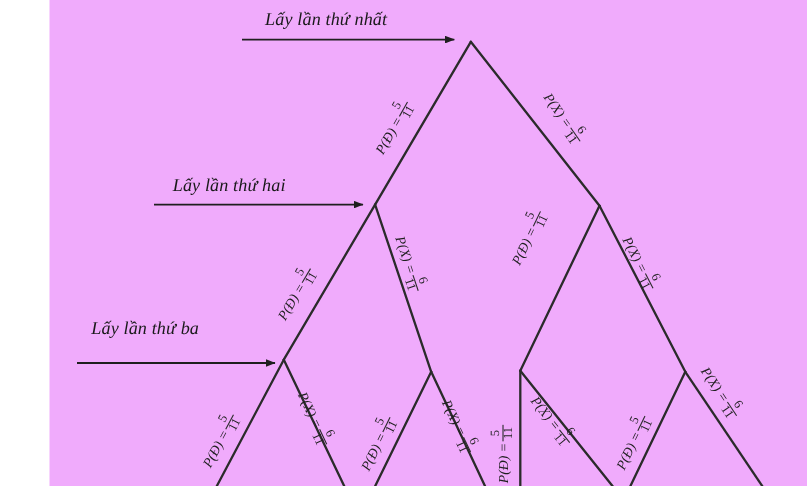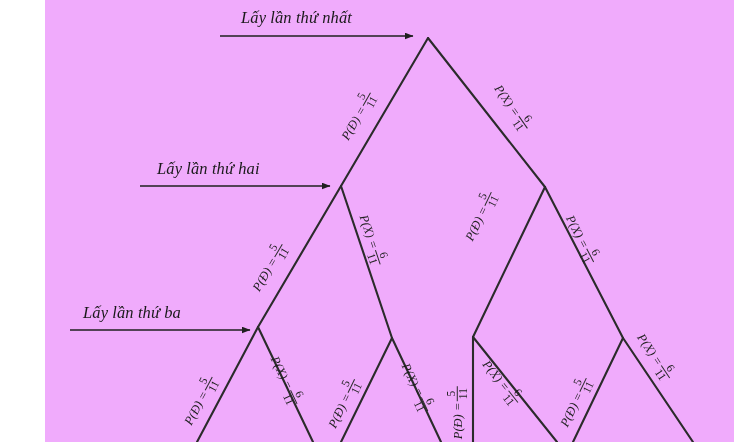--- a/index.html
+++ b/index.html
@@ -104,21 +104,21 @@
     <g id="arrows-group" stroke="#1f1f1f" stroke-width="1.7" fill="none">
         <line x1="175" y1="36" x2="368" y2="36" marker-end="url(#arrowhead)"></line>
         <line x1="95" y1="186" x2="285" y2="186" marker-end="url(#arrowhead)"></line>
         <line x1="25" y1="330" x2="205" y2="330" marker-end="url(#arrowhead)"></line>
       </g>
   </svg>
 
   <div id="stage-captions">
       <div class="stage-caption" style="left: 196px; top: 8px;">Lấy lần thứ nhất</div>
       <div class="stage-caption" style="left: 112px; top: 159px; font-style: italic;">Lấy lần thứ hai</div>
-      <div class="stage-caption" style="left: 38px; top: 303px;">Lấy lần thứ ba</div>
+      <div class="stage-caption" style="left: 38px; top: 289px;">Lấy lần thứ ba</div>
     </div>
   <div id="edge-labels">
       <div class="edge-label" style="left: 300px; top: 127px; transform: rotate(-60.5deg);"><span class="eq">P(<span class="evt">Đ</span>) =</span><span class="frac"><span class="num">5</span><span class="den">11</span></span></div>
       <div class="edge-label" style="left: 452px; top: 74px; transform: rotate(55deg);"><span class="eq">P(<span class="evt">X</span>) =</span><span class="frac"><span class="num">6</span><span class="den">11</span></span></div>
       <div class="edge-label" style="left: 211px; top: 278px; transform: rotate(-59.5deg);"><span class="eq">P(<span class="evt">Đ</span>) =</span><span class="frac"><span class="num">5</span><span class="den">11</span></span></div>
       <div class="edge-label" style="left: 318px; top: 203px; transform: rotate(71.5deg);"><span class="eq">P(<span class="evt">X</span>) =</span><span class="frac"><span class="num">6</span><span class="den">11</span></span></div>
       <div class="edge-label" style="left: 424px; top: 228px; transform: rotate(-64.3deg);"><span class="eq">P(<span class="evt">Đ</span>) =</span><span class="frac"><span class="num">5</span><span class="den">11</span></span></div>
       <div class="edge-label" style="left: 524px; top: 204px; transform: rotate(62.5deg);"><span class="eq">P(<span class="evt">X</span>) =</span><span class="frac"><span class="num">6</span><span class="den">11</span></span></div>
       <div class="edge-label" style="left: 143px; top: 412px; transform: rotate(-62deg);"><span class="eq">P(<span class="evt">Đ</span>) =</span><span class="frac"><span class="num">5</span><span class="den">11</span></span></div>
       <div class="edge-label" style="left: 229px; top: 345px; transform: rotate(64.5deg);"><span class="eq">P(<span class="evt">X</span>) =</span><span class="frac"><span class="num">6</span><span class="den">11</span></span></div>

